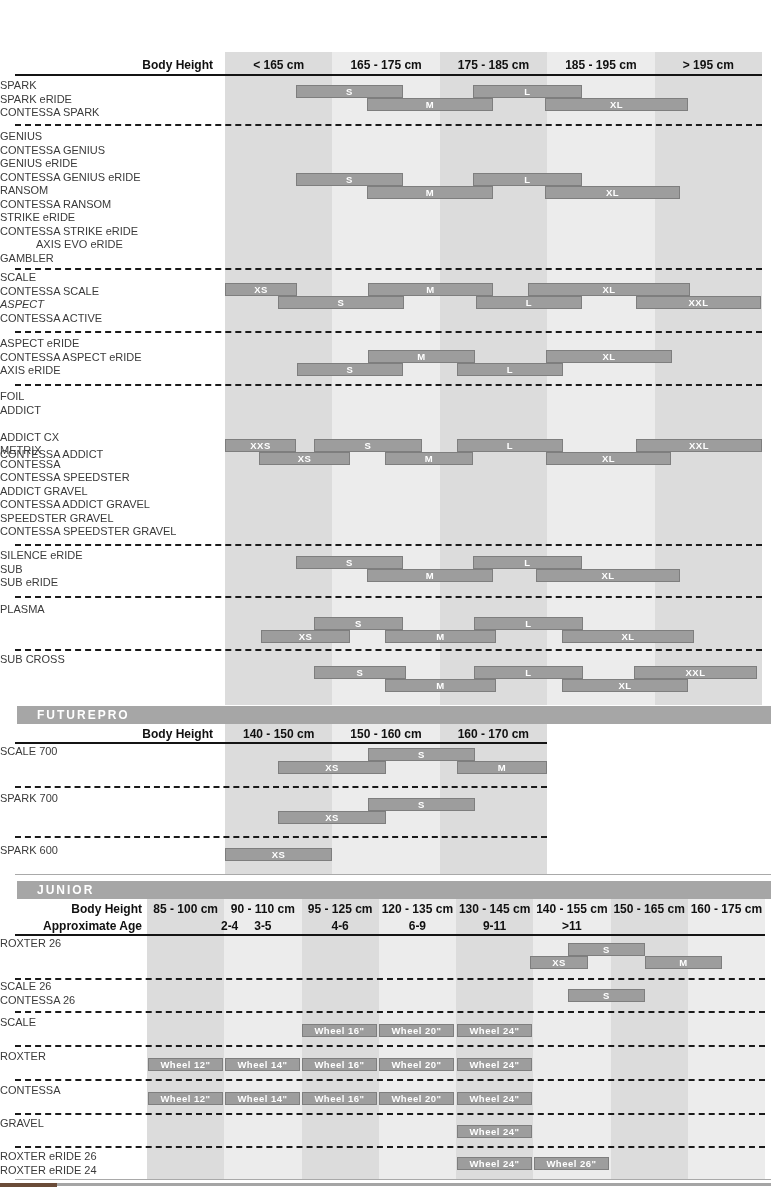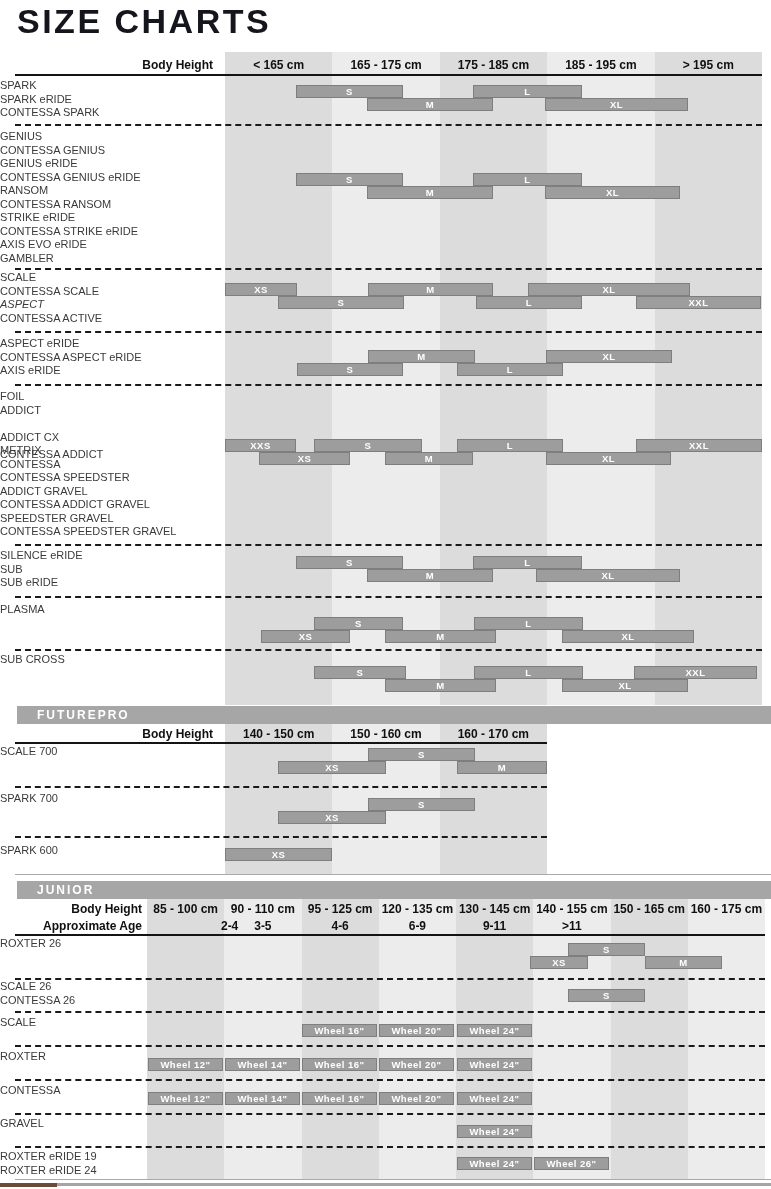--- a/index.html
+++ b/index.html
@@ -22,21 +22,20 @@
   .dline{position:absolute;border-top:2px dashed #1a1a1a;height:0;}
   .section-bar{position:absolute;color:#fff;font-size:12px;font-weight:700;
                letter-spacing:2px;line-height:18px;height:18px;padding-left:20px;
                box-sizing:border-box;white-space:nowrap;}
   .footer-seg{position:absolute;}
 </style>
 </head>
 <body>
 
 <div class="page">
-  <div class="title">SIZE CHARTS</div>
 
   <div id="sec-main">
       <div class="band" style="left: 225px; top: 52px; width: 107.4px; height: 653px; background: rgb(220, 220, 220);"></div>
       <div class="band" style="left: 332.4px; top: 52px; width: 107.4px; height: 653px; background: rgb(236, 236, 236);"></div>
       <div class="band" style="left: 439.8px; top: 52px; width: 107.4px; height: 653px; background: rgb(220, 220, 220);"></div>
       <div class="band" style="left: 547.2px; top: 52px; width: 107.4px; height: 653px; background: rgb(236, 236, 236);"></div>
       <div class="band" style="left: 654.6px; top: 52px; width: 107.4px; height: 653px; background: rgb(220, 220, 220);"></div>
       <div class="col-hdr rightal" style="left: 0px; top: 57px; width: 213px; height: 16px;">Body Height</div>
       <div class="col-hdr center" style="left: 225px; top: 57px; width: 107.4px; height: 16px;">&lt; 165 cm</div>
       <div class="col-hdr center" style="left: 332.4px; top: 57px; width: 107.4px; height: 16px;">165 - 175 cm</div>
@@ -53,21 +52,21 @@
       <div class="size-bar" style="left: 545px; top: 98px; width: 141px; height: 11px; background: rgb(157, 157, 157); border: 1px solid rgb(126, 126, 126); color: rgb(255, 255, 255);">XL</div>
       <div class="dline" style="left: 15px; top: 124px; width: 747px; height: 0px;"></div>
       <div class="model-label" style="left: 0px; top: 130px; width: 213px; height: 13px;">GENIUS</div>
       <div class="model-label" style="left: 0px; top: 144px; width: 213px; height: 13px;">CONTESSA GENIUS</div>
       <div class="model-label" style="left: 0px; top: 157px; width: 213px; height: 13px;">GENIUS eRIDE</div>
       <div class="model-label" style="left: 0px; top: 171px; width: 213px; height: 13px;">CONTESSA GENIUS eRIDE</div>
       <div class="model-label" style="left: 0px; top: 184px; width: 213px; height: 13px;">RANSOM</div>
       <div class="model-label" style="left: 0px; top: 198px; width: 213px; height: 13px;">CONTESSA RANSOM</div>
       <div class="model-label" style="left: 0px; top: 211px; width: 213px; height: 13px;">STRIKE eRIDE</div>
       <div class="model-label" style="left: 0px; top: 225px; width: 213px; height: 13px;">CONTESSA STRIKE eRIDE</div>
-      <div class="model-label" style="left: 0px; top: 238px; width: 213px; height: 13px;">AXIS EVO eRIDE</div>
+      <div class="model-label" style="left: 0px; top: 238px; width: 213px; height: 13px; padding-left: 36px;">AXIS EVO eRIDE</div>
       <div class="model-label" style="left: 0px; top: 252px; width: 213px; height: 13px;">GAMBLER</div>
       <div class="size-bar" style="left: 296px; top: 173px; width: 105px; height: 11px; background: rgb(157, 157, 157); border: 1px solid rgb(126, 126, 126); color: rgb(255, 255, 255);">S</div>
       <div class="size-bar" style="left: 367px; top: 186px; width: 124px; height: 11px; background: rgb(157, 157, 157); border: 1px solid rgb(126, 126, 126); color: rgb(255, 255, 255);">M</div>
       <div class="size-bar" style="left: 473px; top: 173px; width: 107px; height: 11px; background: rgb(157, 157, 157); border: 1px solid rgb(126, 126, 126); color: rgb(255, 255, 255);">L</div>
       <div class="size-bar" style="left: 545px; top: 186px; width: 133px; height: 11px; background: rgb(157, 157, 157); border: 1px solid rgb(126, 126, 126); color: rgb(255, 255, 255);">XL</div>
       <div class="dline" style="left: 15px; top: 268px; width: 747px; height: 0px;"></div>
       <div class="model-label" style="left: 0px; top: 271px; width: 213px; height: 13px;">SCALE</div>
       <div class="model-label" style="left: 0px; top: 285px; width: 213px; height: 13px;">CONTESSA SCALE</div>
       <div class="model-label" style="left: 0px; top: 298px; width: 213px; height: 13px; font-style: italic;">ASPECT</div>
       <div class="model-label" style="left: 0px; top: 312px; width: 213px; height: 13px;">CONTESSA ACTIVE</div>
@@ -203,21 +202,21 @@
       <div class="model-label" style="left: 0px; top: 1084px; width: 142px; height: 13px;">CONTESSA</div>
       <div class="size-bar" style="left: 148px; top: 1092px; width: 73px; height: 11px; background: rgb(157, 157, 157); border: 1px solid rgb(126, 126, 126); color: rgb(255, 255, 255);">Wheel 12"</div>
       <div class="size-bar" style="left: 225px; top: 1092px; width: 73px; height: 11px; background: rgb(157, 157, 157); border: 1px solid rgb(126, 126, 126); color: rgb(255, 255, 255);">Wheel 14"</div>
       <div class="size-bar" style="left: 302px; top: 1092px; width: 73px; height: 11px; background: rgb(157, 157, 157); border: 1px solid rgb(126, 126, 126); color: rgb(255, 255, 255);">Wheel 16"</div>
       <div class="size-bar" style="left: 379px; top: 1092px; width: 73px; height: 11px; background: rgb(157, 157, 157); border: 1px solid rgb(126, 126, 126); color: rgb(255, 255, 255);">Wheel 20"</div>
       <div class="size-bar" style="left: 457px; top: 1092px; width: 73px; height: 11px; background: rgb(157, 157, 157); border: 1px solid rgb(126, 126, 126); color: rgb(255, 255, 255);">Wheel 24"</div>
       <div class="dline" style="left: 15px; top: 1113px; width: 750px; height: 0px;"></div>
       <div class="model-label" style="left: 0px; top: 1117px; width: 142px; height: 13px;">GRAVEL</div>
       <div class="size-bar" style="left: 457px; top: 1125px; width: 73px; height: 11px; background: rgb(157, 157, 157); border: 1px solid rgb(126, 126, 126); color: rgb(255, 255, 255);">Wheel 24"</div>
       <div class="dline" style="left: 15px; top: 1146px; width: 750px; height: 0px;"></div>
-      <div class="model-label" style="left: 0px; top: 1150px; width: 142px; height: 13px;">ROXTER eRIDE 19</div>
+      <div class="model-label" style="left: 0px; top: 1150px; width: 142px; height: 13px;">ROXTER eRIDE 26</div>
       <div class="model-label" style="left: 0px; top: 1164px; width: 142px; height: 13px;">ROXTER eRIDE 24</div>
       <div class="size-bar" style="left: 457px; top: 1157px; width: 73px; height: 11px; background: rgb(157, 157, 157); border: 1px solid rgb(126, 126, 126); color: rgb(255, 255, 255);">Wheel 24"</div>
       <div class="size-bar" style="left: 534px; top: 1157px; width: 73px; height: 11px; background: rgb(157, 157, 157); border: 1px solid rgb(126, 126, 126); color: rgb(255, 255, 255);">Wheel 26"</div>
       <div class="thinline" style="left: 15px; top: 1179px; width: 756px; height: 0px;"></div>
     </div>
 
   <div id="footer-strip" style="left: 0px; top: 1183px; width: 771px; height: 4px;">
       <div class="footer-seg" style="left: 0px; top: 1183px; width: 57px; height: 4px; background: rgb(107, 76, 56);"></div>
       <div class="footer-seg" style="left: 57px; top: 1183px; width: 714px; height: 3px; background: rgb(165, 165, 165);"></div>
     </div>

